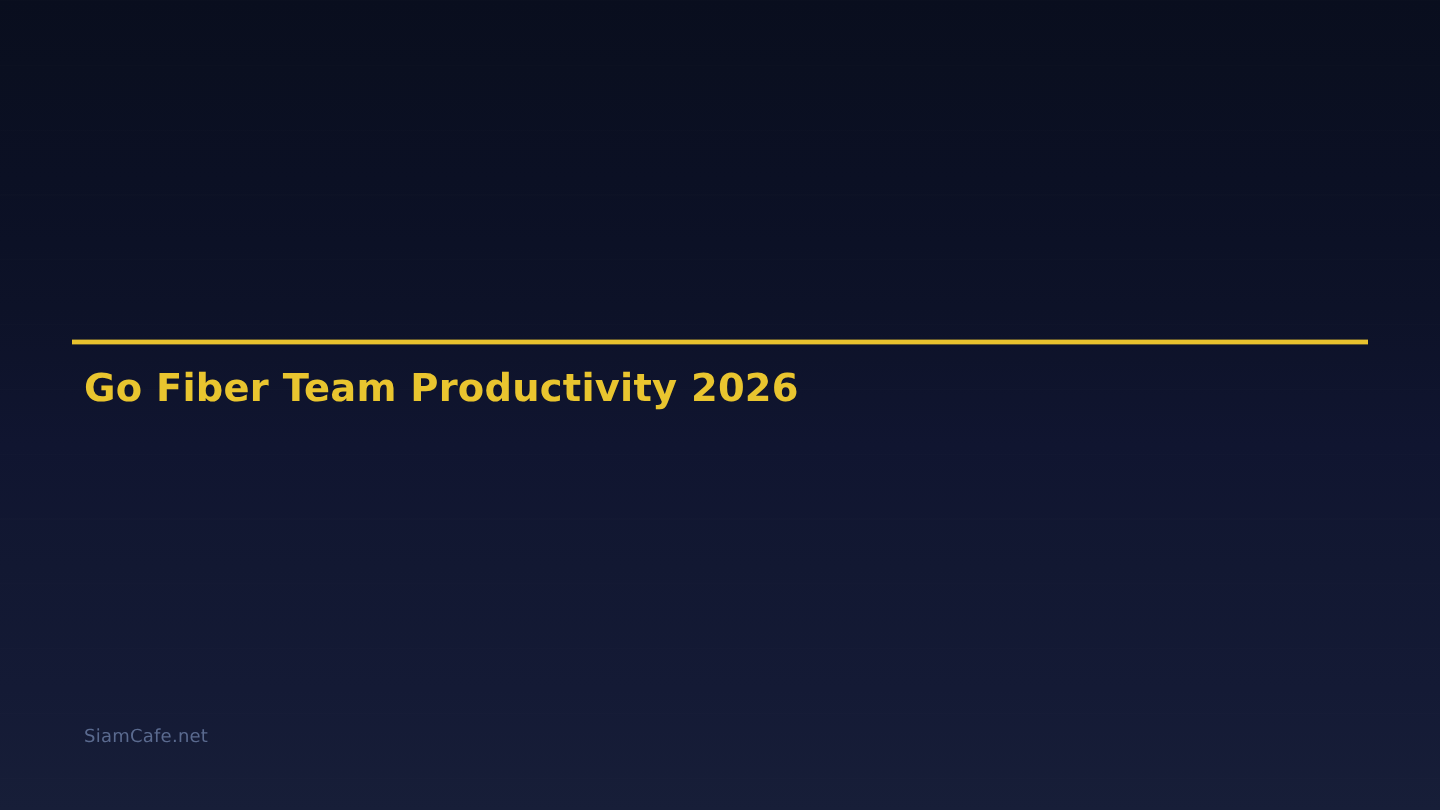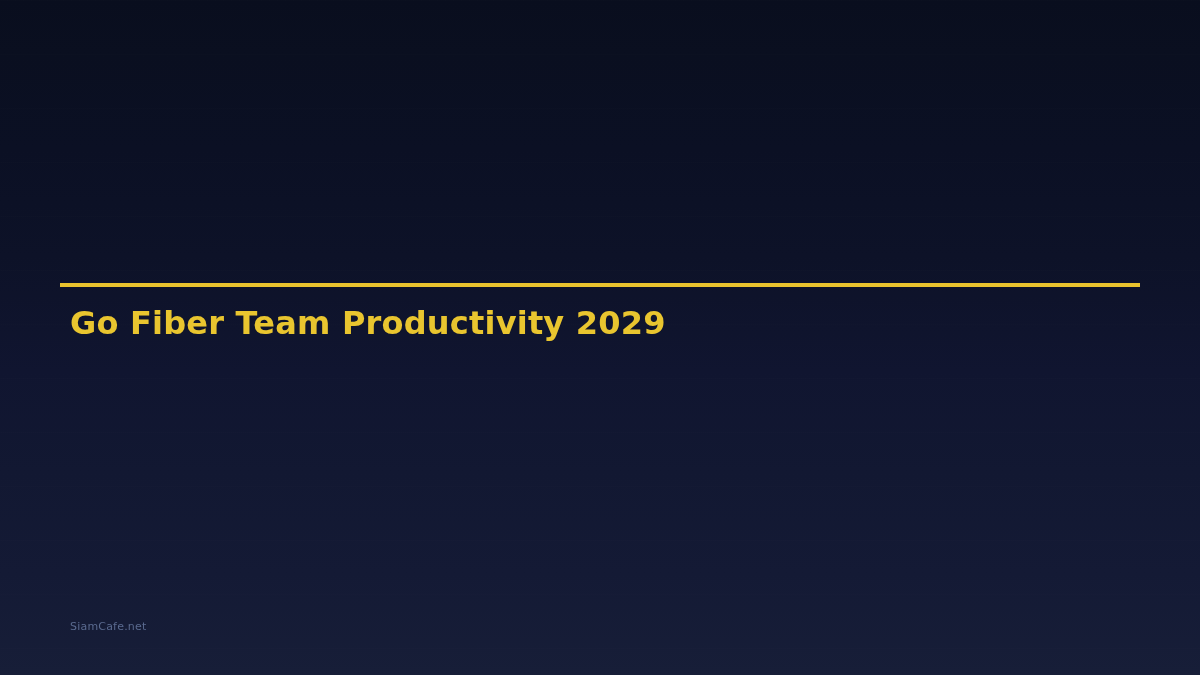--- a/index.html
+++ b/index.html
@@ -69,33 +69,33 @@
     font-weight: bold;
     letter-spacing: 0.2px;
     line-height: 1.2;
     color: #e9c52f;
     white-space: nowrap;
   }
 
   .footer-brand {
     position: absolute;
     left: 70px;
-    top: 620px;
-    font-size: 11px;
+    top: 604px;
+    font-size: 15px;
     font-weight: normal;
     letter-spacing: 0.2px;
     color: #5a6a8f;
     white-space: nowrap;
   }
 </style>
 </head>
 <body>
 
 <div class="slide">
 
   <div class="title-block">
     <div class="title-rule"></div>
-    <h1 class="slide-title">Go Fiber Team Productivity 2029</h1>
+    <h1 class="slide-title">Go Fiber Team Productivity 2026</h1>
   </div>
 
   <div class="footer-brand">SiamCafe.net</div>
 
 </div>
 
 </body></html>

